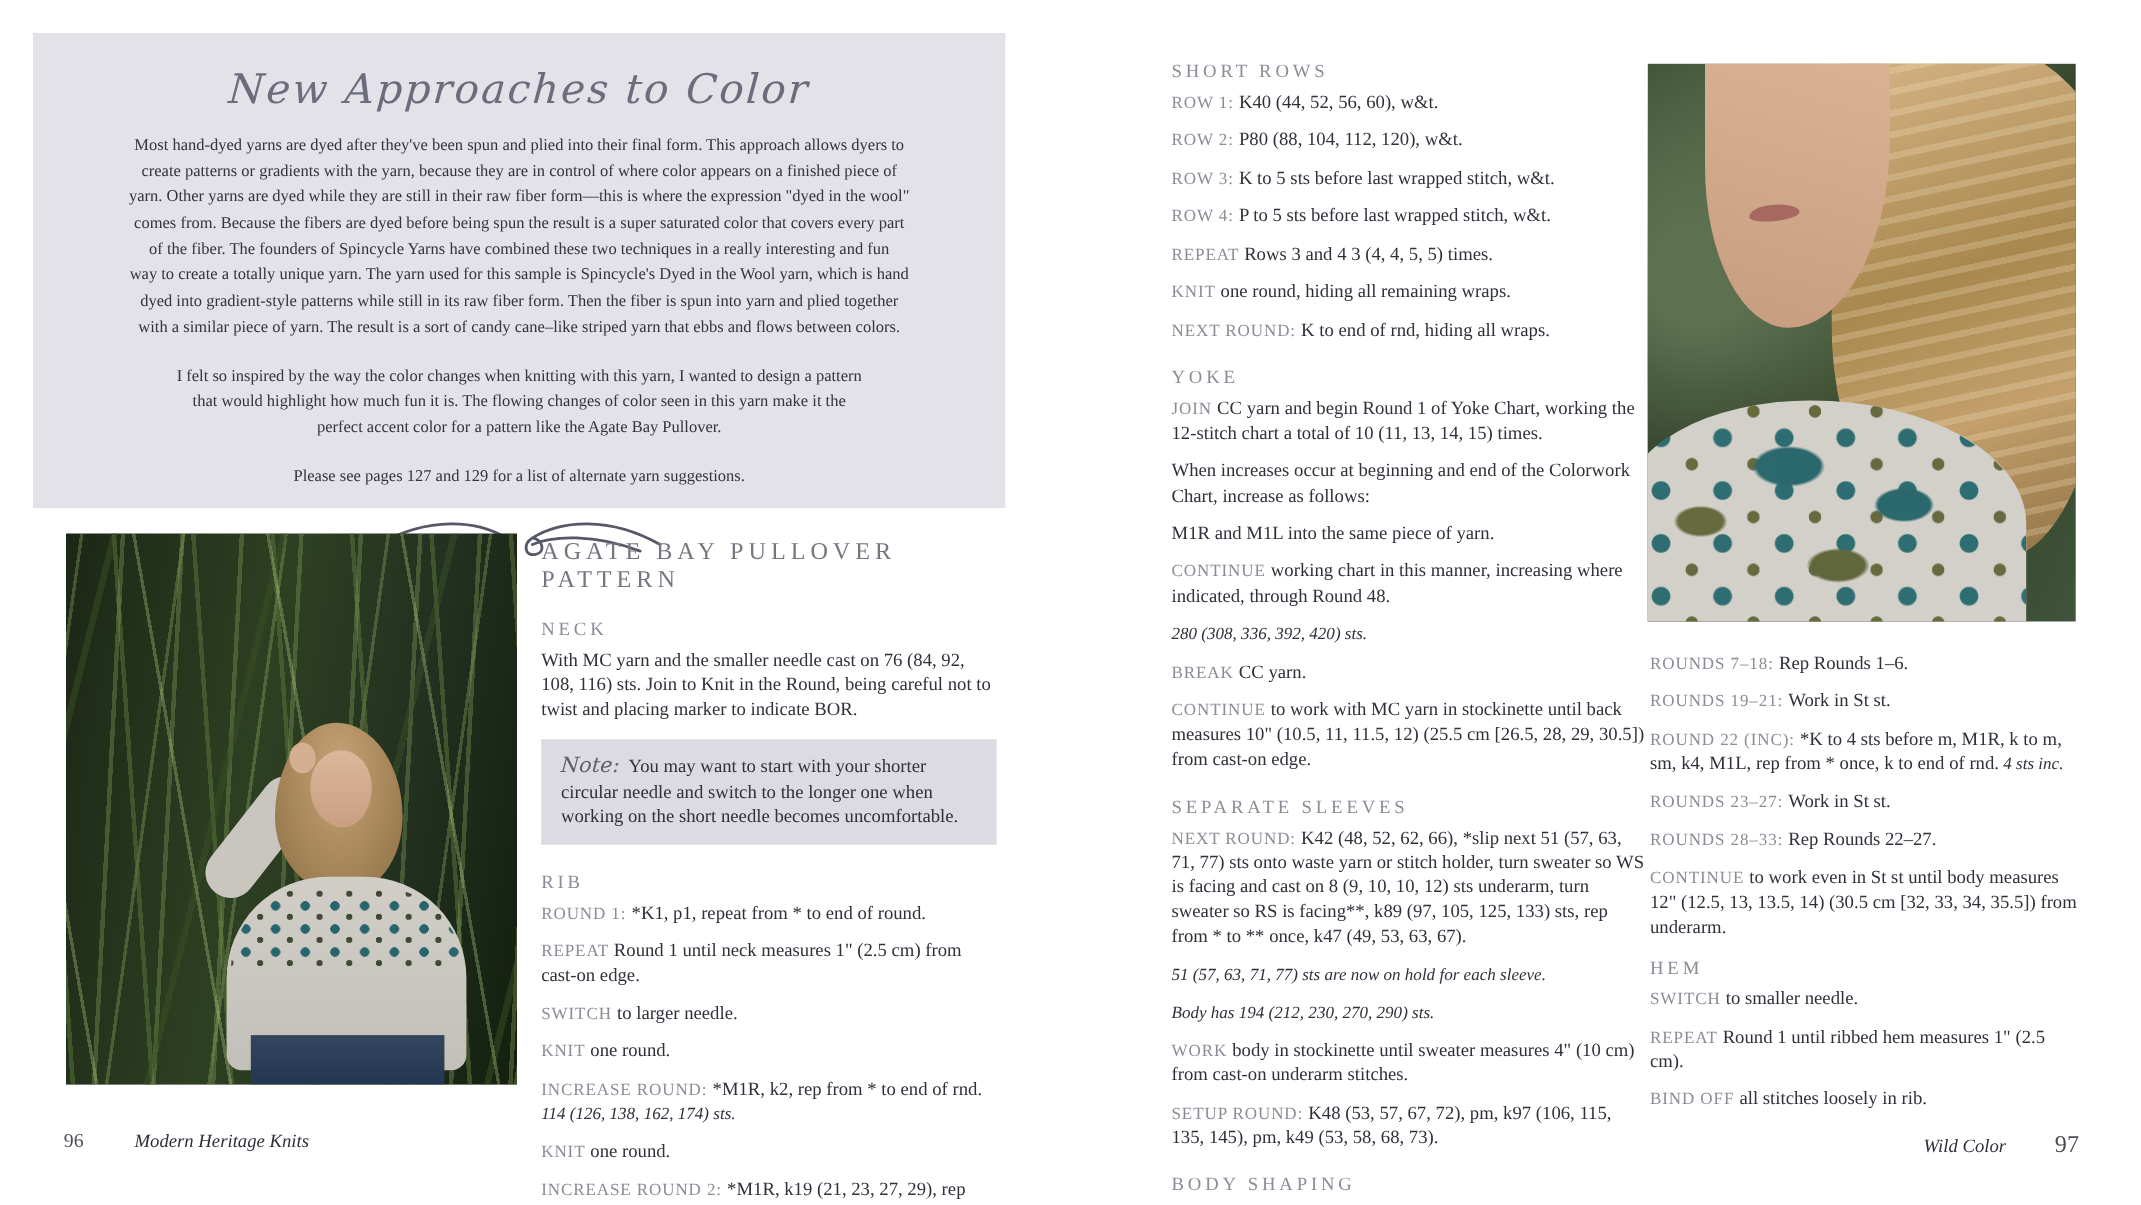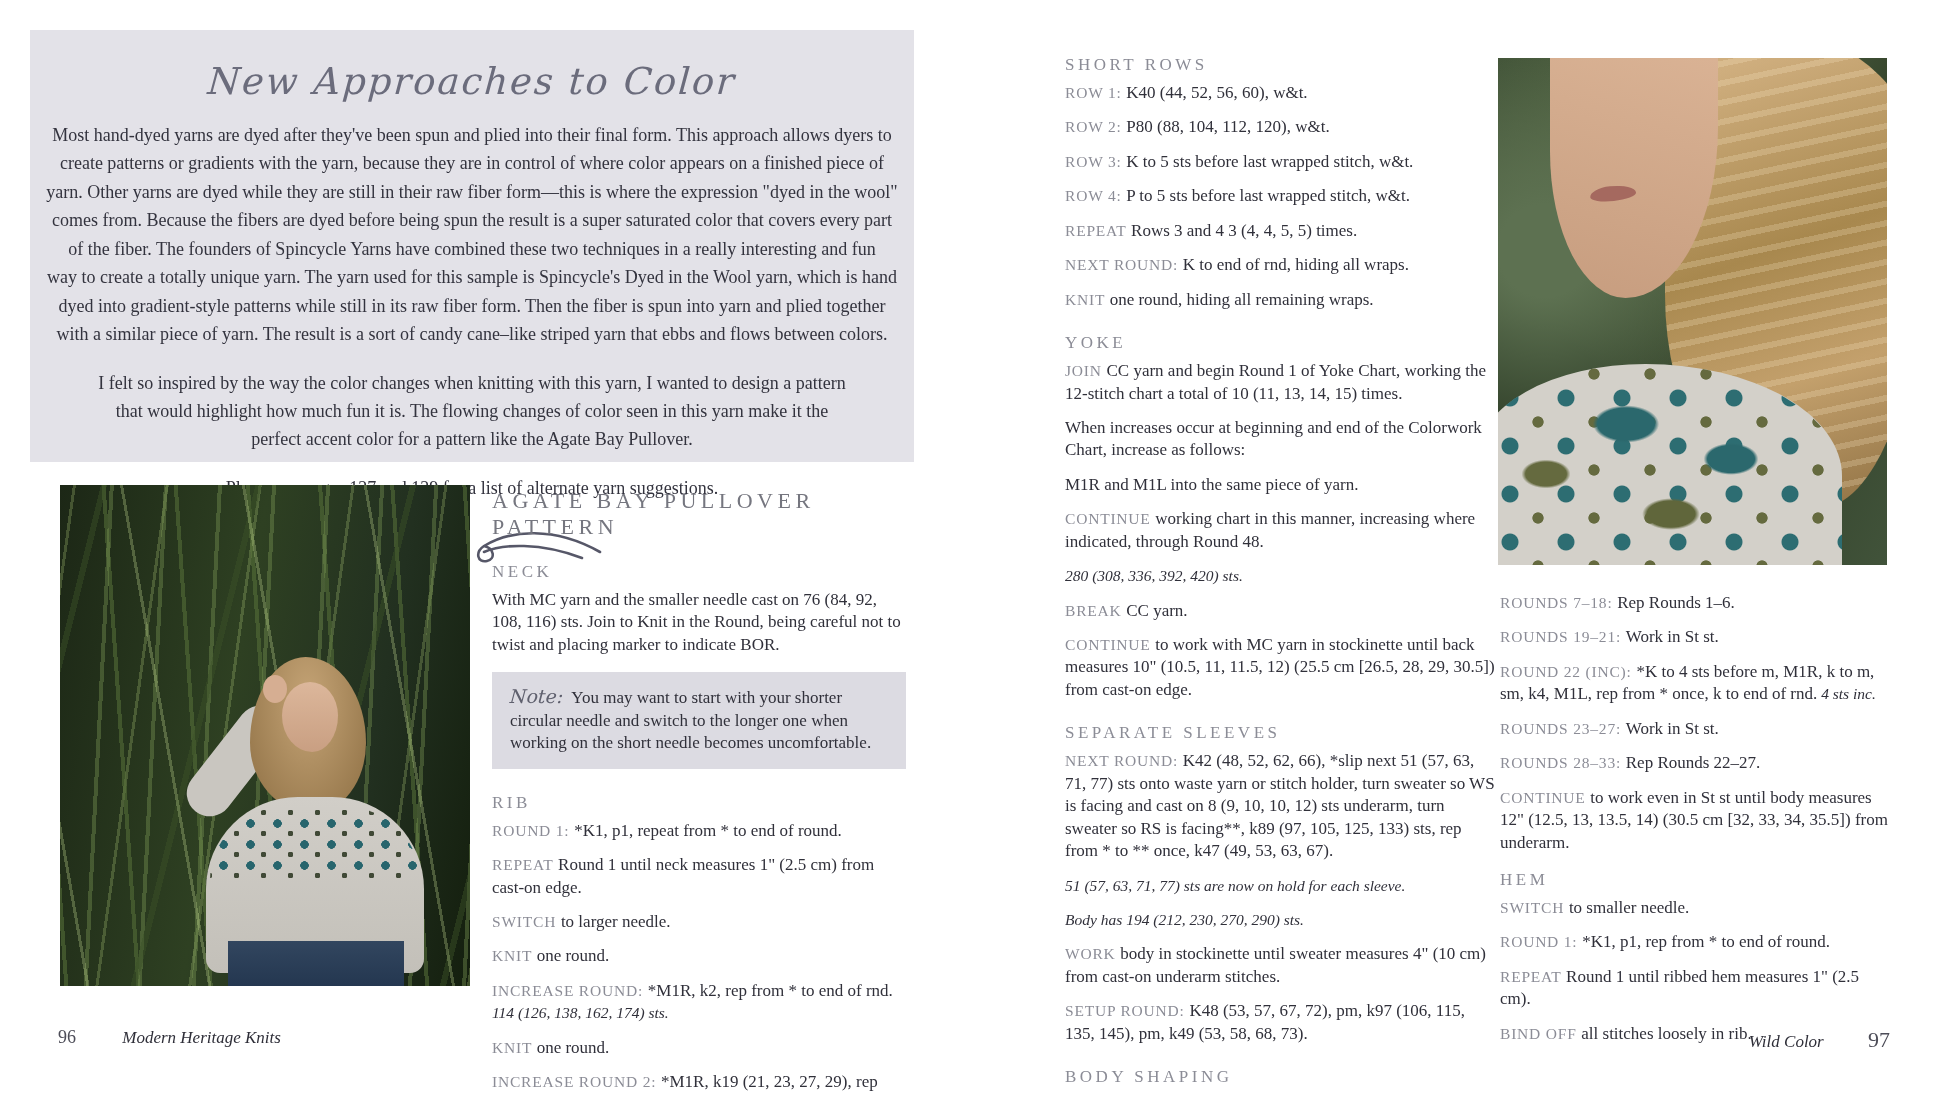--- a/index.html
+++ b/index.html
@@ -4,21 +4,21 @@
 <style>
   * { margin:0; padding:0; box-sizing:border-box; }
   html,body { width:1946px; height:1095px; background:#ffffff; overflow:hidden;
     font-family:"Liberation Serif", serif; color:#30303a; }
 
   
   .intro-box { position:absolute; left:30px; top:30px; width:884px; height:432px;
     background:#e3e2e8; padding:30px 14px 0; text-align:center; }
   .intro-heading { font-family:"DejaVu Serif", serif; font-style:italic; font-weight:400;
     font-size:37px; color:#6b6c7c; letter-spacing:2px; margin-bottom:18px; transform:skewX(-4deg); }
-  .intro-para { font-size:18px; line-height:1.58; color:#33333e; white-space:pre-line; margin-bottom:20px; }
+  .intro-para { font-size:15px; line-height:1.58; color:#33333e; white-space:pre-line; margin-bottom:20px; }
   .flourish { margin-top:2px; }
 
   
   .photo { position:absolute; overflow:hidden; }
   .photo * { position:absolute; }
   .photo-left { left:60px; top:485px; width:410px; height:501px;
     background:linear-gradient(100deg,#1c2716,#2e4022 42%,#223020 72%,#141f0e); }
   .grass1 { inset:-25px;
     background:
       repeating-linear-gradient(93deg, transparent 0 22px, rgba(122,150,84,.40) 22px 26px, transparent 26px 54px),
@@ -172,22 +172,22 @@
 
   <section class="mid-col col">
     <div class="section">
       <h3 class="sec-heading">SHORT ROWS</h3>
       <div>
           <p class="instr"><span class="lbl">ROW 1: </span><span class="txt">K40 (44, 52, 56, 60), w&amp;t.</span></p>
           <p class="instr"><span class="lbl">ROW 2: </span><span class="txt">P80 (88, 104, 112, 120), w&amp;t.</span></p>
           <p class="instr"><span class="lbl">ROW 3: </span><span class="txt">K to 5 sts before last wrapped stitch, w&amp;t.</span></p>
           <p class="instr"><span class="lbl">ROW 4: </span><span class="txt">P to 5 sts before last wrapped stitch, w&amp;t.</span></p>
           <p class="instr"><span class="lbl">REPEAT </span><span class="txt">Rows 3 and 4 3 (4, 4, 5, 5) times.</span></p>
+          <p class="instr"><span class="lbl">KNIT </span><span class="txt">one round, hiding all remaining wraps.</span></p>
           <p class="instr"><span class="lbl">NEXT ROUND: </span><span class="txt">K to end of rnd, hiding all wraps.</span></p>
-          <p class="instr"><span class="lbl">KNIT </span><span class="txt">one round, hiding all remaining wraps.</span></p>
         </div>
     </div>
     <div class="section" style="margin-top:22px">
       <h3 class="sec-heading">YOKE</h3>
       <div>
           <p class="instr"><span class="lbl">JOIN </span><span class="txt">CC yarn and begin Round 1 of Yoke Chart, working the 12-stitch chart a total of 10 (11, 13, 14, 15) times.</span></p>
           <p class="instr"><span class="txt">When increases occur at beginning and end of the Colorwork Chart, increase as follows:</span></p>
           <p class="instr"><span class="txt">M1R and M1L into the same piece of yarn.</span></p>
           <p class="instr"><span class="lbl">CONTINUE </span><span class="txt">working chart in this manner, increasing where indicated, through Round 48.</span></p>
           <p class="instr"><span class="ital">280 (308, 336, 392, 420) sts.</span></p>
@@ -229,21 +229,20 @@
           <p class="instr"><span class="lbl">ROUND 22 (INC): </span><span class="txt">*K to 4 sts before m, M1R, k to m, sm, k4, M1L, rep from * once, k to end of rnd.</span><span class="ital"> 4 sts inc.</span></p>
           <p class="instr"><span class="lbl">ROUNDS 23–27: </span><span class="txt">Work in St st.</span></p>
           <p class="instr"><span class="lbl">ROUNDS 28–33: </span><span class="txt">Rep Rounds 22–27.</span></p>
           <p class="instr"><span class="lbl">CONTINUE </span><span class="txt">to work even in St st until body measures 12" (12.5, 13, 13.5, 14) (30.5 cm [32, 33, 34, 35.5]) from underarm.</span></p>
         </div>
     </div>
     <div class="section" style="margin-top:14px">
       <h3 class="sec-heading">HEM</h3>
       <div>
           <p class="instr"><span class="lbl">SWITCH </span><span class="txt">to smaller needle.</span></p>
-          <p class="instr"><span class="lbl">ROUND 1: </span><span class="txt">*K1, p1, rep from * to end of round.</span></p>
           <p class="instr"><span class="lbl">REPEAT </span><span class="txt">Round 1 until ribbed hem measures 1" (2.5 cm).</span></p>
           <p class="instr"><span class="lbl">BIND OFF </span><span class="txt">all stitches loosely in rib.</span></p>
         </div>
     </div>
   </section>
 
   <footer class="footer-right">
     <span class="chapter">Wild Color</span>
     <span class="pgnum">97</span>
   </footer>

